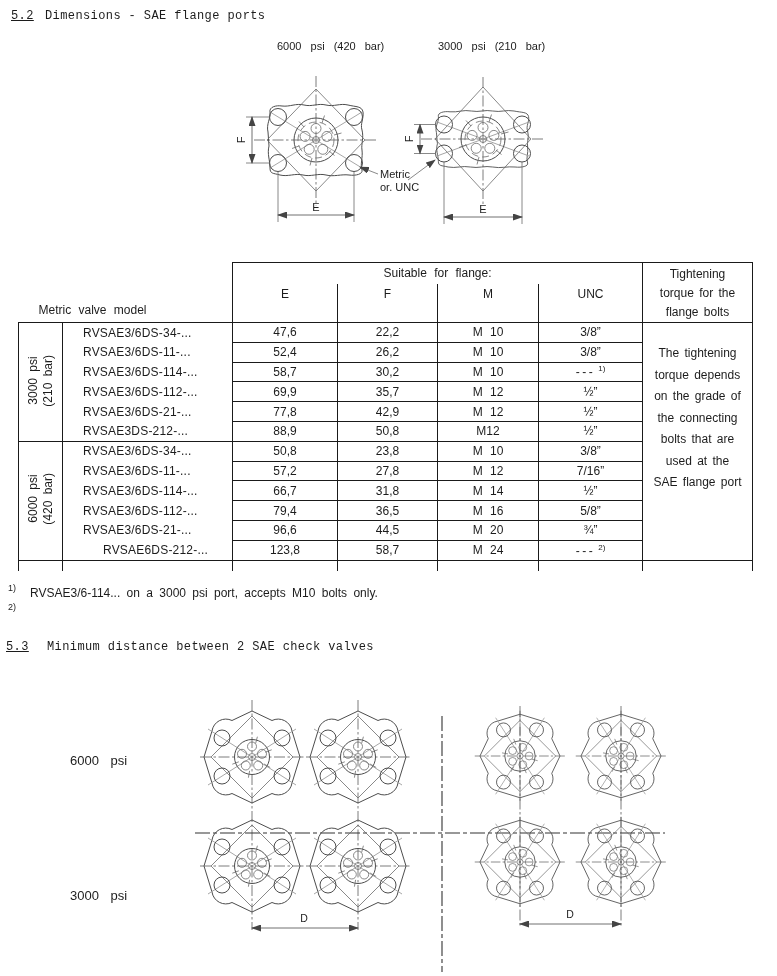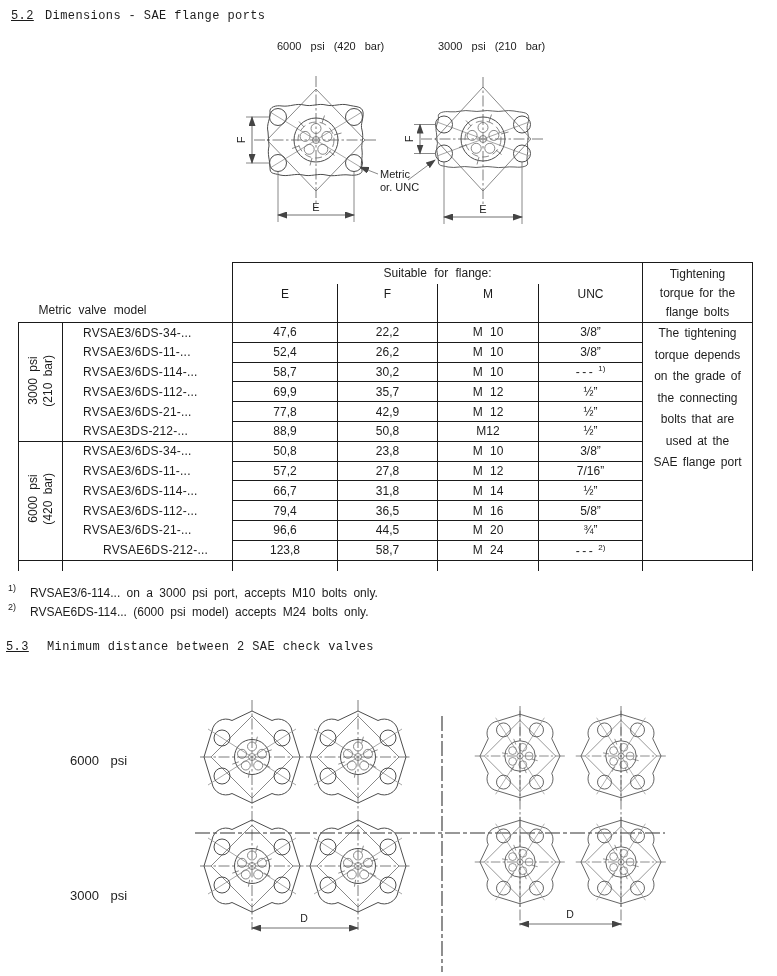--- a/index.html
+++ b/index.html
@@ -30,21 +30,21 @@
   .hcol{border-left:1px solid #1a1a1a;border-bottom:1px solid #1a1a1a;
         text-align:center;vertical-align:top;padding-top:3px;}
   .vcell{border:1px solid #1a1a1a;text-align:center;}
   .mcell{border-right:1px solid #1a1a1a;padding-left:20px;text-align:left;letter-spacing:0.2px;}
   .gtop{border-top:1px solid #1a1a1a;}
   .gbot{border-bottom:1px solid #1a1a1a;padding-left:40px;}
   .gcell{border:1px solid #1a1a1a;text-align:center;vertical-align:middle;}
   .rot{display:inline-block;writing-mode:vertical-rl;transform:rotate(180deg);
        line-height:15px;font-size:12px;white-space:nowrap;word-spacing:3px;text-align:center;}
   .tcell{border-left:1px solid #1a1a1a;border-right:1px solid #1a1a1a;border-bottom:1px solid #1a1a1a;
-         vertical-align:top;text-align:center;line-height:21.5px;word-spacing:2px;}
+         vertical-align:top;text-align:center;padding-top:20px;line-height:21.5px;word-spacing:2px;}
   .stub td{height:10px;border:none;}
   .stub .sb{border-right:1px solid #1a1a1a;}
   .stub .sbl{border-left:1px solid #1a1a1a;}
   sup.note{font-size:8px;vertical-align:super;margin-left:3px;letter-spacing:0;}
   .dashes{letter-spacing:2.5px;}
   
   svg{position:absolute;left:0;top:0;}
   .ln{stroke:#4d4d4d;stroke-width:1;fill:none;}
   .lt{stroke:#6b6b6b;stroke-width:0.8;fill:none;}
   .gry{stroke:#9c9c9c;stroke-width:0.9;fill:none;}
@@ -318,21 +318,20 @@
             <td class="sb"></td>
             <td class="sb"></td>
           </tr>
         </tbody>
     </table>
   </div>
 
   <div class="abs fnmark" style="left:8px;top:583px;">1)</div>
   <div class="abs fntext" style="left:30px;top:586px;">RVSAE3/6-114...  on a 3000 psi port, accepts M10 bolts only.</div>
   <div class="abs fnmark" style="left:8px;top:602px;">2)</div>
-  <div class="abs fntext" style="left:30px;top:605px;">RVSAE6DS-114...  (6000 psi model)  accepts M24 bolts only.</div>
 
   <div class="abs hd" style="left:6px;top:640px;">
     <span class="num" style="width:41px;">5.3</span><span>Minimum distance between 2 SAE check valves</span>
   </div>
 
   <div class="abs psilabel" style="left:70px;top:753px;">6000 psi</div>
   <div class="abs psilabel" style="left:70px;top:888px;">3000 psi</div>
 
 </div>
 

